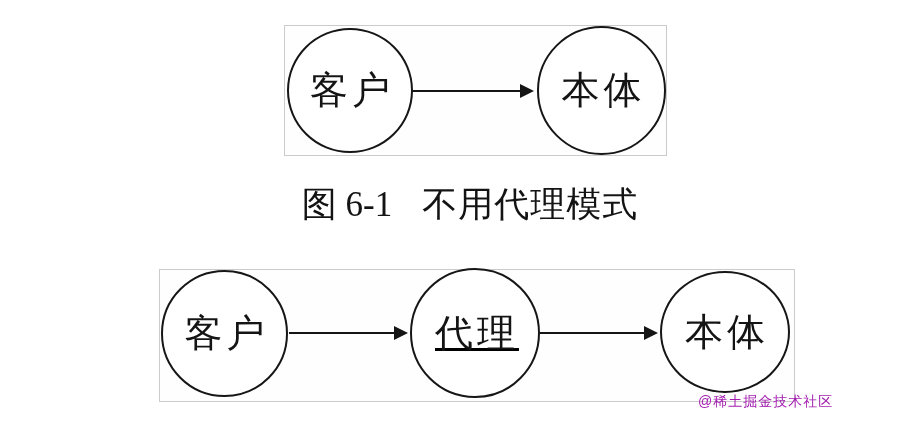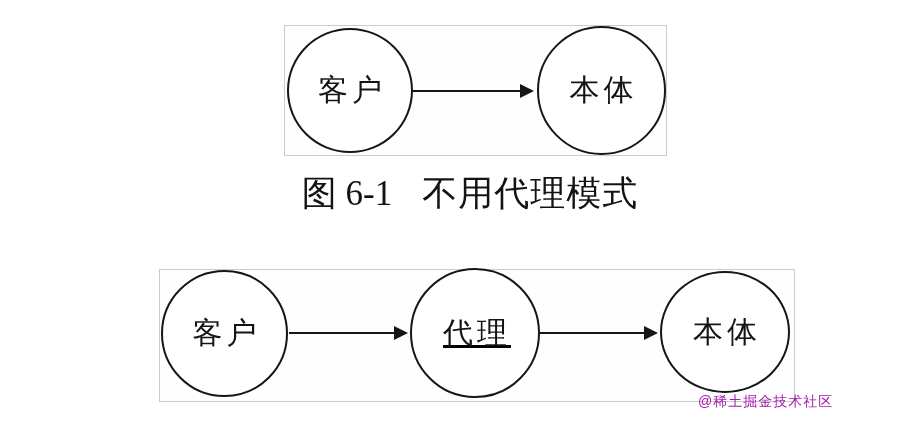--- a/index.html
+++ b/index.html
@@ -28,21 +28,21 @@
     position: absolute;
     border: 2.5px solid #161616;
     border-radius: 50%;
     background: #ffffff;
     box-sizing: border-box;
     display: flex;
     align-items: center;
     justify-content: center;
   }
   .node span {
-    font-size: 30px;
+    font-size: 38px;
     color: #141414;
     letter-spacing: 4px;
     margin-left: 4px; 
     white-space: nowrap;
   }
   .node-a { left: 287px; top: 28px;  width: 126px; height: 125px; }
   .node-b { left: 537px; top: 26px;  width: 129px; height: 129px; }
   .node-c { left: 161px; top: 270px; width: 127px; height: 127px; }
   .node-d { left: 410px; top: 268px; width: 130px; height: 130px; text-decoration: underline; }
   .node-e { left: 660px; top: 271px; width: 130px; height: 122px; }
@@ -65,21 +65,21 @@
     border-bottom: 7px solid transparent;
     border-left: 14px solid #151515;
   }
   .arrow-top { left: 412px; top: 84px;  width: 122px; }
   .arrow-b1  { left: 289px; top: 326px; width: 119px; }
   .arrow-b2  { left: 540px; top: 326px; width: 118px; }
 
   .caption {
     position: absolute;
     left: 254px;
-    top: 170px;
+    top: 181px;
     width: 432px;
     text-align: center;
     font-size: 35px;
     color: #131313;
     white-space: nowrap;
   }
   .caption .caption-title {
     margin-left: 30px;
     letter-spacing: 1px;
   }

